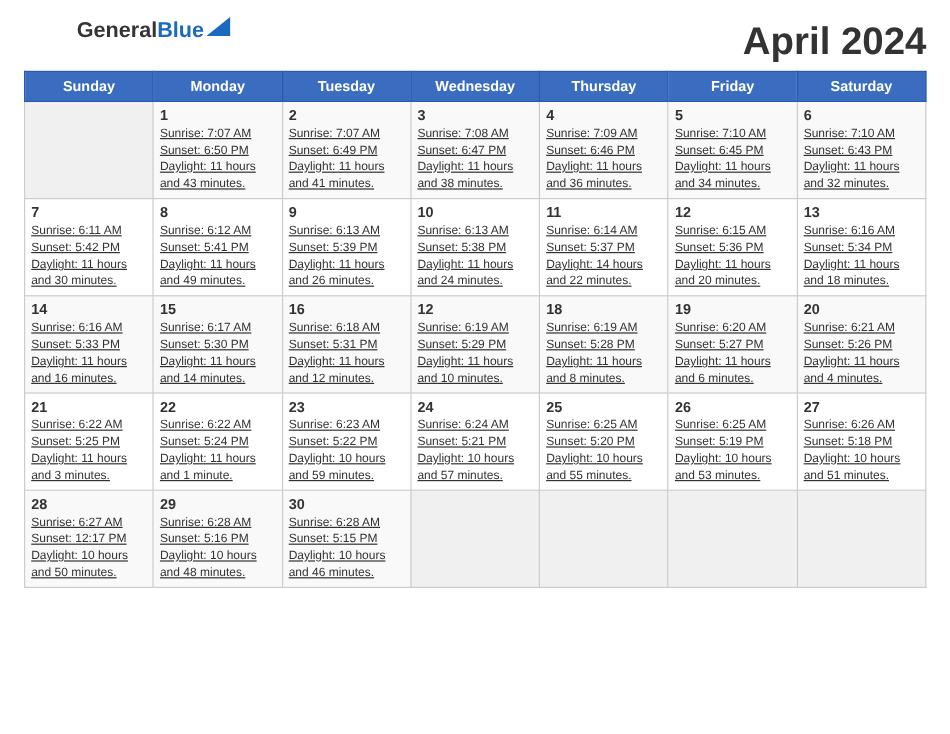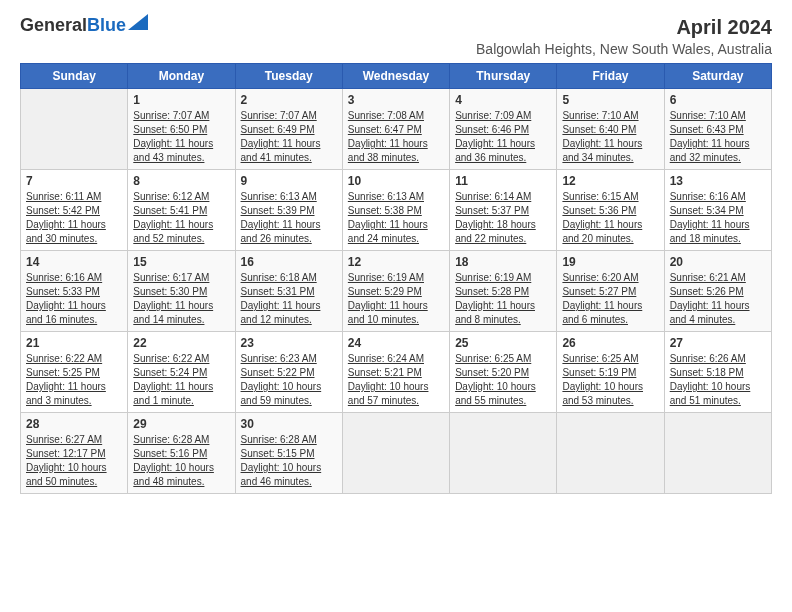--- a/index.html
+++ b/index.html
@@ -19,27 +19,28 @@
     .logo {
       display: flex;
       flex-direction: column;
       align-items: flex-start;
     }
     .logo-text {
       font-size: 18px;
       font-weight: bold;
       color: #333;
       line-height: 1.1;
+      margin-left: 44px;
     }
     .logo-text span.blue { color: #1a6abf; }
     .title-block {
       text-align: right;
     }
     .month-title {
-      font-size: 20px;
+      font-size: 32px;
       font-weight: bold;
       color: #333;
     }
     .location-title {
       font-size: 14px;
       color: #555;
       margin-top: 2px;
     }
     .calendar {
       width: 100%;
@@ -95,21 +96,20 @@
       <span class="logo-text">
         <span>General</span><span class="blue">Blue</span>
       </span>
       <svg width="20" height="16" viewBox="0 0 20 16" style="margin-left:2px; margin-top:-8px;">
         <polygon points="0,16 20,0 20,16" fill="#1a6abf"></polygon>
       </svg>
     </div>
   </div>
   <div class="title-block">
     <div class="month-title">April 2024</div>
-    <div class="location-title">Balgowlah Heights, New South Wales, Australia</div>
   </div>
 </div>
 
 <table class="calendar">
   <thead>
     <tr>
     <th>Sunday</th>
         <th>Monday</th>
         <th>Tuesday</th>
         <th>Wednesday</th>
@@ -150,21 +150,21 @@
         <div class="day-info">
           <span>Sunrise: 7:09 AM</span><br>
           <span>Sunset: 6:46 PM</span><br>
           <span>Daylight: 11 hours and 36 minutes.</span>
         </div>
       </td>
         <td>
         <span class="day-number">5</span>
         <div class="day-info">
           <span>Sunrise: 7:10 AM</span><br>
-          <span>Sunset: 6:40 PM</span><br>
+          <span>Sunset: 6:45 PM</span><br>
           <span>Daylight: 11 hours and 34 minutes.</span>
         </div>
       </td>
         <td>
         <span class="day-number">6</span>
         <div class="day-info">
           <span>Sunrise: 7:10 AM</span><br>
           <span>Sunset: 6:43 PM</span><br>
           <span>Daylight: 11 hours and 32 minutes.</span>
         </div>
@@ -177,21 +177,21 @@
           <span>Sunrise: 6:11 AM</span><br>
           <span>Sunset: 5:42 PM</span><br>
           <span>Daylight: 11 hours and 30 minutes.</span>
         </div>
       </td>
         <td>
         <span class="day-number">8</span>
         <div class="day-info">
           <span>Sunrise: 6:12 AM</span><br>
           <span>Sunset: 5:41 PM</span><br>
-          <span>Daylight: 11 hours and 52 minutes.</span>
+          <span>Daylight: 11 hours and 49 minutes.</span>
         </div>
       </td>
         <td>
         <span class="day-number">9</span>
         <div class="day-info">
           <span>Sunrise: 6:13 AM</span><br>
           <span>Sunset: 5:39 PM</span><br>
           <span>Daylight: 11 hours and 26 minutes.</span>
         </div>
       </td>
@@ -201,21 +201,21 @@
           <span>Sunrise: 6:13 AM</span><br>
           <span>Sunset: 5:38 PM</span><br>
           <span>Daylight: 11 hours and 24 minutes.</span>
         </div>
       </td>
         <td>
         <span class="day-number">11</span>
         <div class="day-info">
           <span>Sunrise: 6:14 AM</span><br>
           <span>Sunset: 5:37 PM</span><br>
-          <span>Daylight: 18 hours and 22 minutes.</span>
+          <span>Daylight: 14 hours and 22 minutes.</span>
         </div>
       </td>
         <td>
         <span class="day-number">12</span>
         <div class="day-info">
           <span>Sunrise: 6:15 AM</span><br>
           <span>Sunset: 5:36 PM</span><br>
           <span>Daylight: 11 hours and 20 minutes.</span>
         </div>
       </td>

